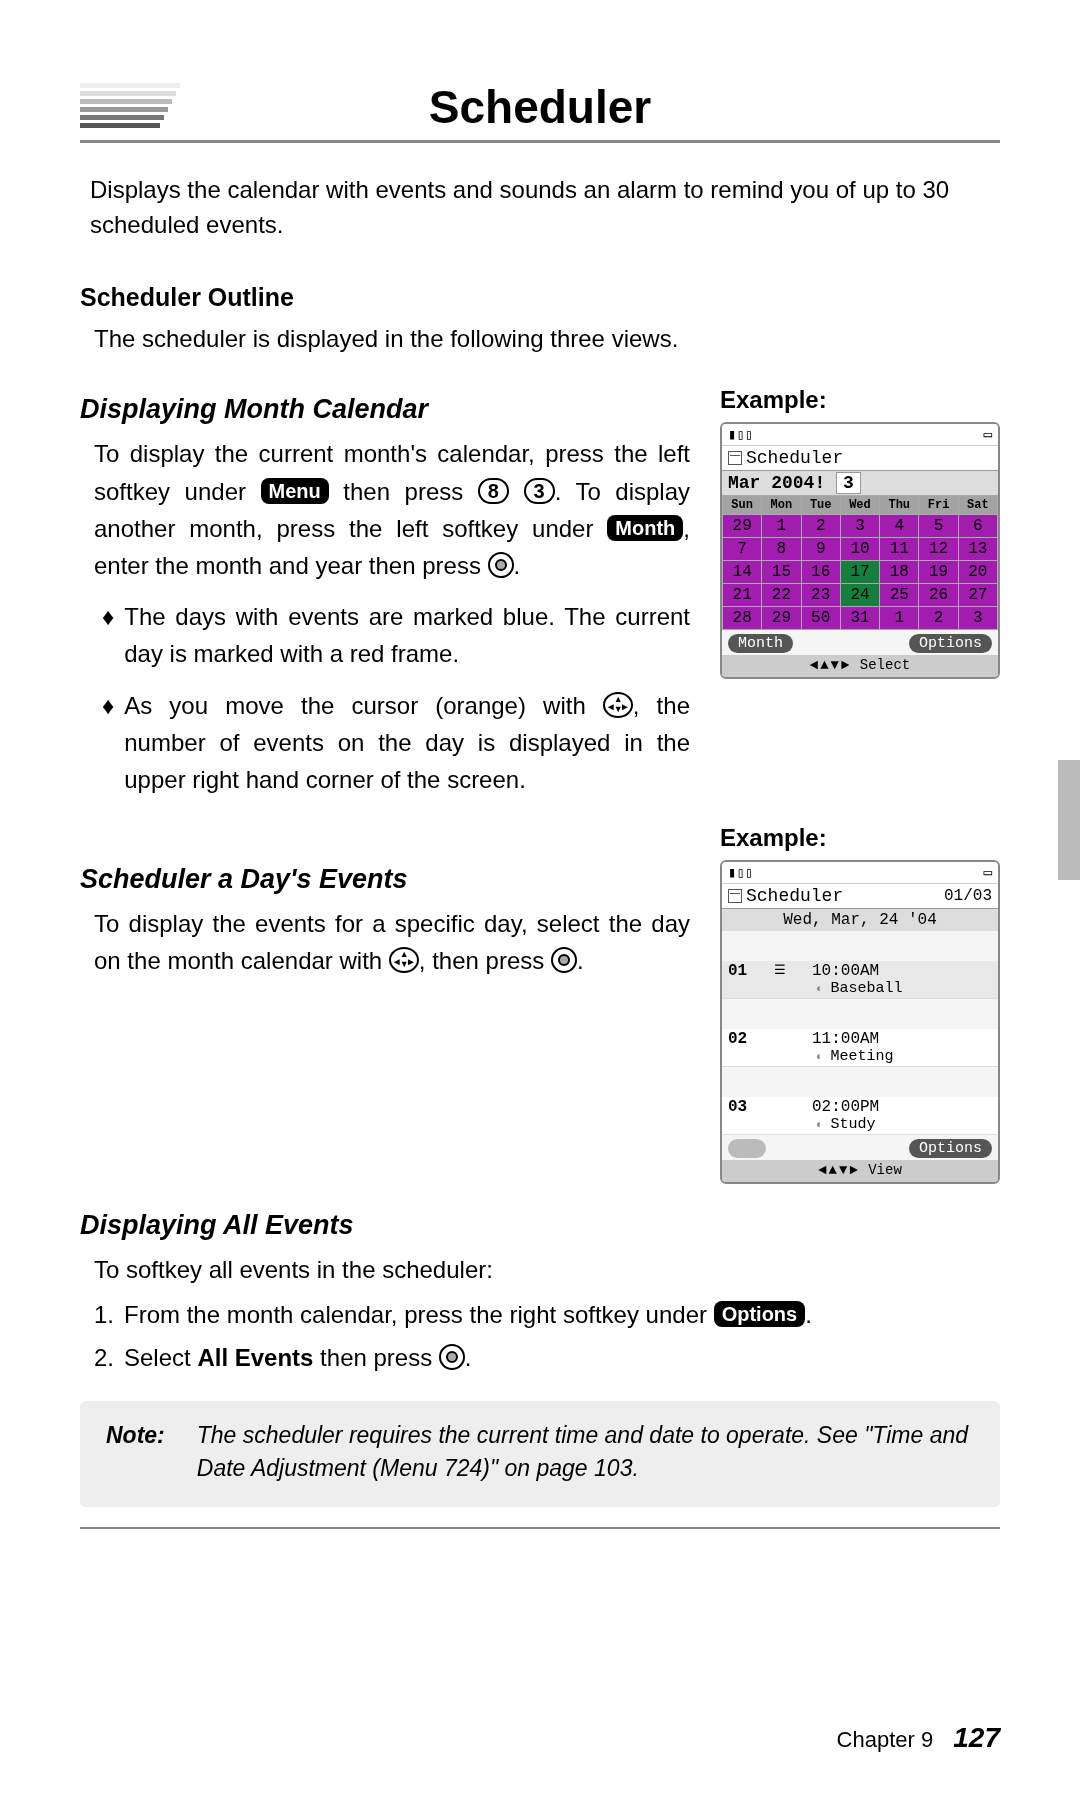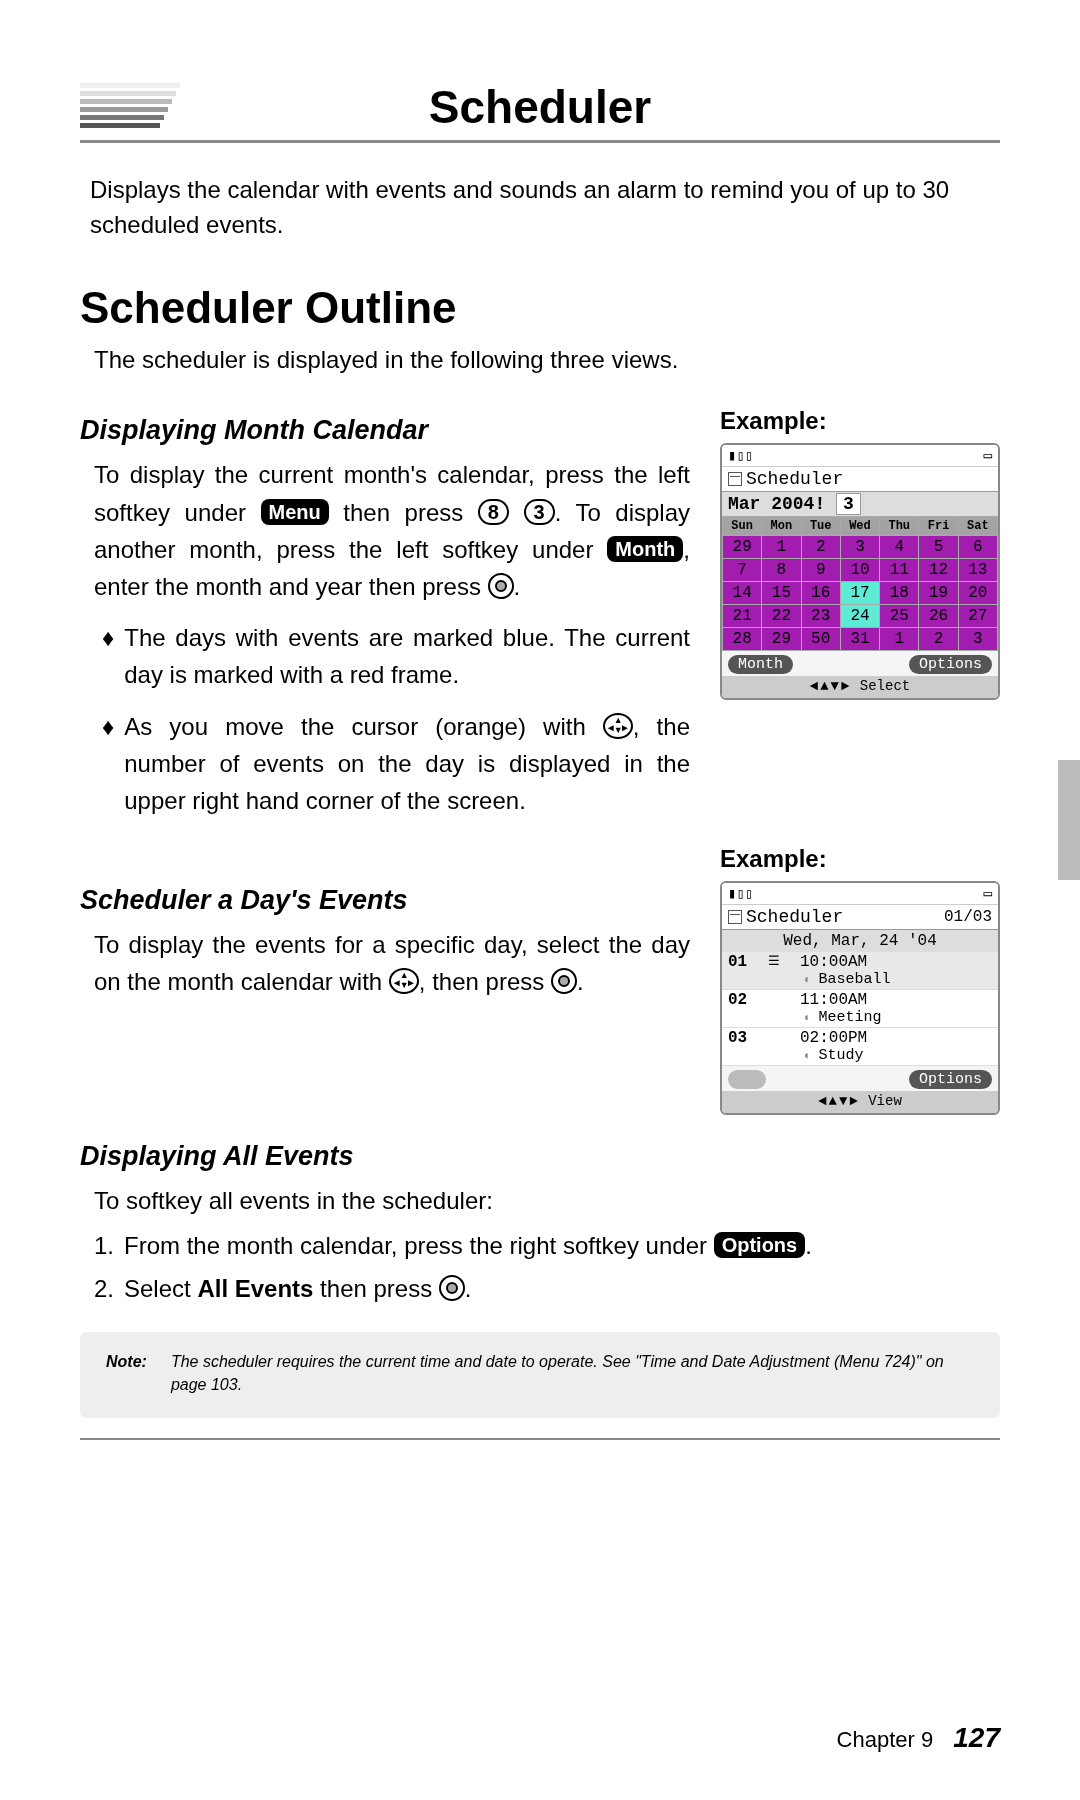--- a/index.html
+++ b/index.html
@@ -44,21 +44,21 @@
     height: 3px;
     background: #888;
     margin-bottom: 30px;
   }
   .intro {
     font-size: 24px;
     line-height: 1.45;
     margin: 10px 0 40px 10px;
   }
   h2.section-heading {
-    font-size: 44px;
+    font-size: 25px;
     font-weight: bold;
     margin: 10px 0 10px 0;
   }
   .section-body {
     font-size: 24px;
     line-height: 1.45;
     margin: 0 0 30px 14px;
   }
   .two-col {
     display: flex;
@@ -201,21 +201,21 @@
     text-align: center;
     font-size: 16px;
     padding: 2px 0;
     background: #a21caf;
   }
   .cal-grid th {
     font-size: 12px;
     background: #a3a3a3;
     font-weight: bold;
   }
-  .cal-grid td.hl { background: #5eead4; }
+  .cal-grid td.hl { background: #15803d; }
   .softkey-row {
     display: flex; justify-content: space-between;
     padding: 4px 6px 2px 6px;
   }
   .softkey {
     background: #555; color: #fff; border-radius: 10px;
     padding: 1px 10px; font-size: 15px;
   }
   .softkey.blank { background: #bbb; color: #bbb; }
   .ps-hint {
@@ -226,21 +226,22 @@
   
   .day-date { padding: 2px 6px; font-size: 16px; text-align: center; background: #ddd; }
   .event-list .ev {
     display: grid;
     grid-template-columns: 28px 20px 1fr;
     align-items: start;
     font-size: 16px;
     padding: 1px 6px;
     border-bottom: 1px solid #ddd;
     background: #fff;
-    column-gap: 12px;
+    column-gap: 18px;
+    margin-top: 30px;
   }
   .event-list .ev.sel { background: #e8e8e8; }
   .event-list .ev .idx { font-weight: bold; }
   .event-list .ev .ico { font-size: 13px; }
   .event-list .ev .sub {
     grid-column: 3 / 4;
     font-size: 15px;
     padding-left: 4px;
   }
   .event-list .ev .sub::before {
@@ -249,22 +250,22 @@
     font-size: 12px;
   }
   .ps-title-count { margin-left: auto; font-size: 16px; }
   
   .note-box {
     background: #eee;
     border-radius: 6px;
     padding: 18px 26px 22px 26px;
     margin: 24px 0 20px 0;
     display: flex;
-    gap: 24px;
-    font-size: 16px;
+    gap: 32px;
+    font-size: 23px;
     line-height: 1.45;
   }
   .note-box .note-label { font-style: italic; font-weight: bold; flex: 0 0 auto; }
   .note-box .note-text { font-style: italic; }
   .bottom-rule {
     height: 2px;
     background: #888;
     margin-top: 8px;
   }
   .footer {

